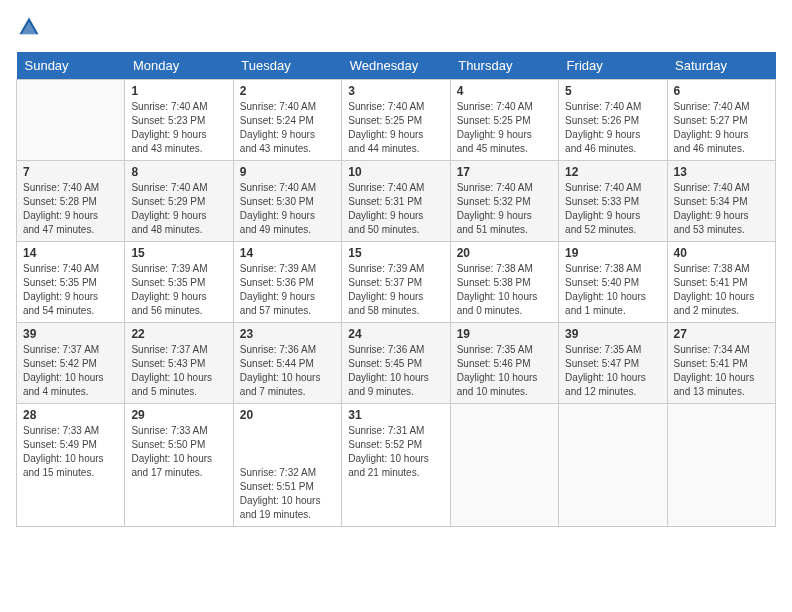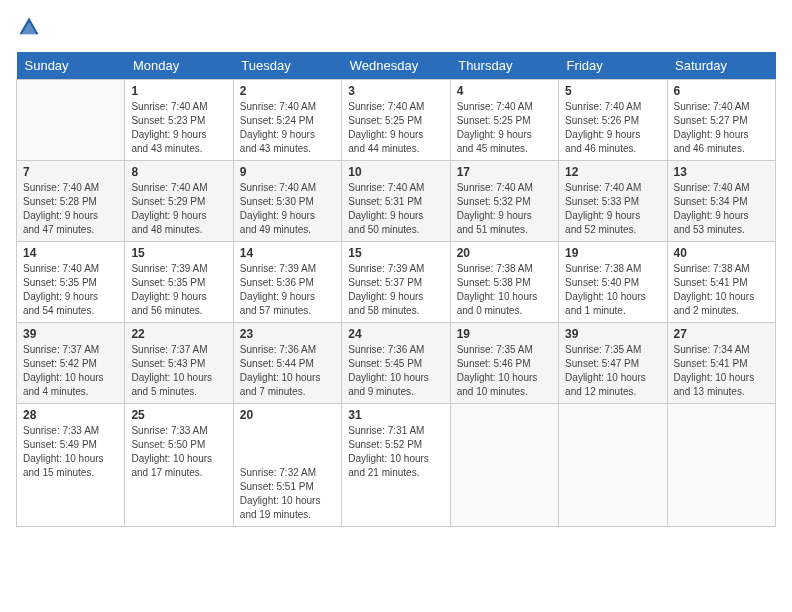--- a/index.html
+++ b/index.html
@@ -324,21 +324,21 @@
       </tr>
       <tr>
         <td>
           <span class="day-number">28</span>
           <div class="day-info" style="white-space: pre-line;">Sunrise: 7:33 AM
 Sunset: 5:49 PM
 Daylight: 10 hours
 and 15 minutes.</div>
         </td>
         <td>
-          <span class="day-number">25</span>
+          <span class="day-number">29</span>
           <div class="day-info" style="white-space: pre-line;">Sunrise: 7:33 AM
 Sunset: 5:50 PM
 Daylight: 10 hours
 and 17 minutes.</div>
         </td>
         <td>
           <span class="day-number">20</span>
           <div class="day-info" style="white-space: pre-line; margin-top: 44px;">Sunrise: 7:32 AM
 Sunset: 5:51 PM
 Daylight: 10 hours

